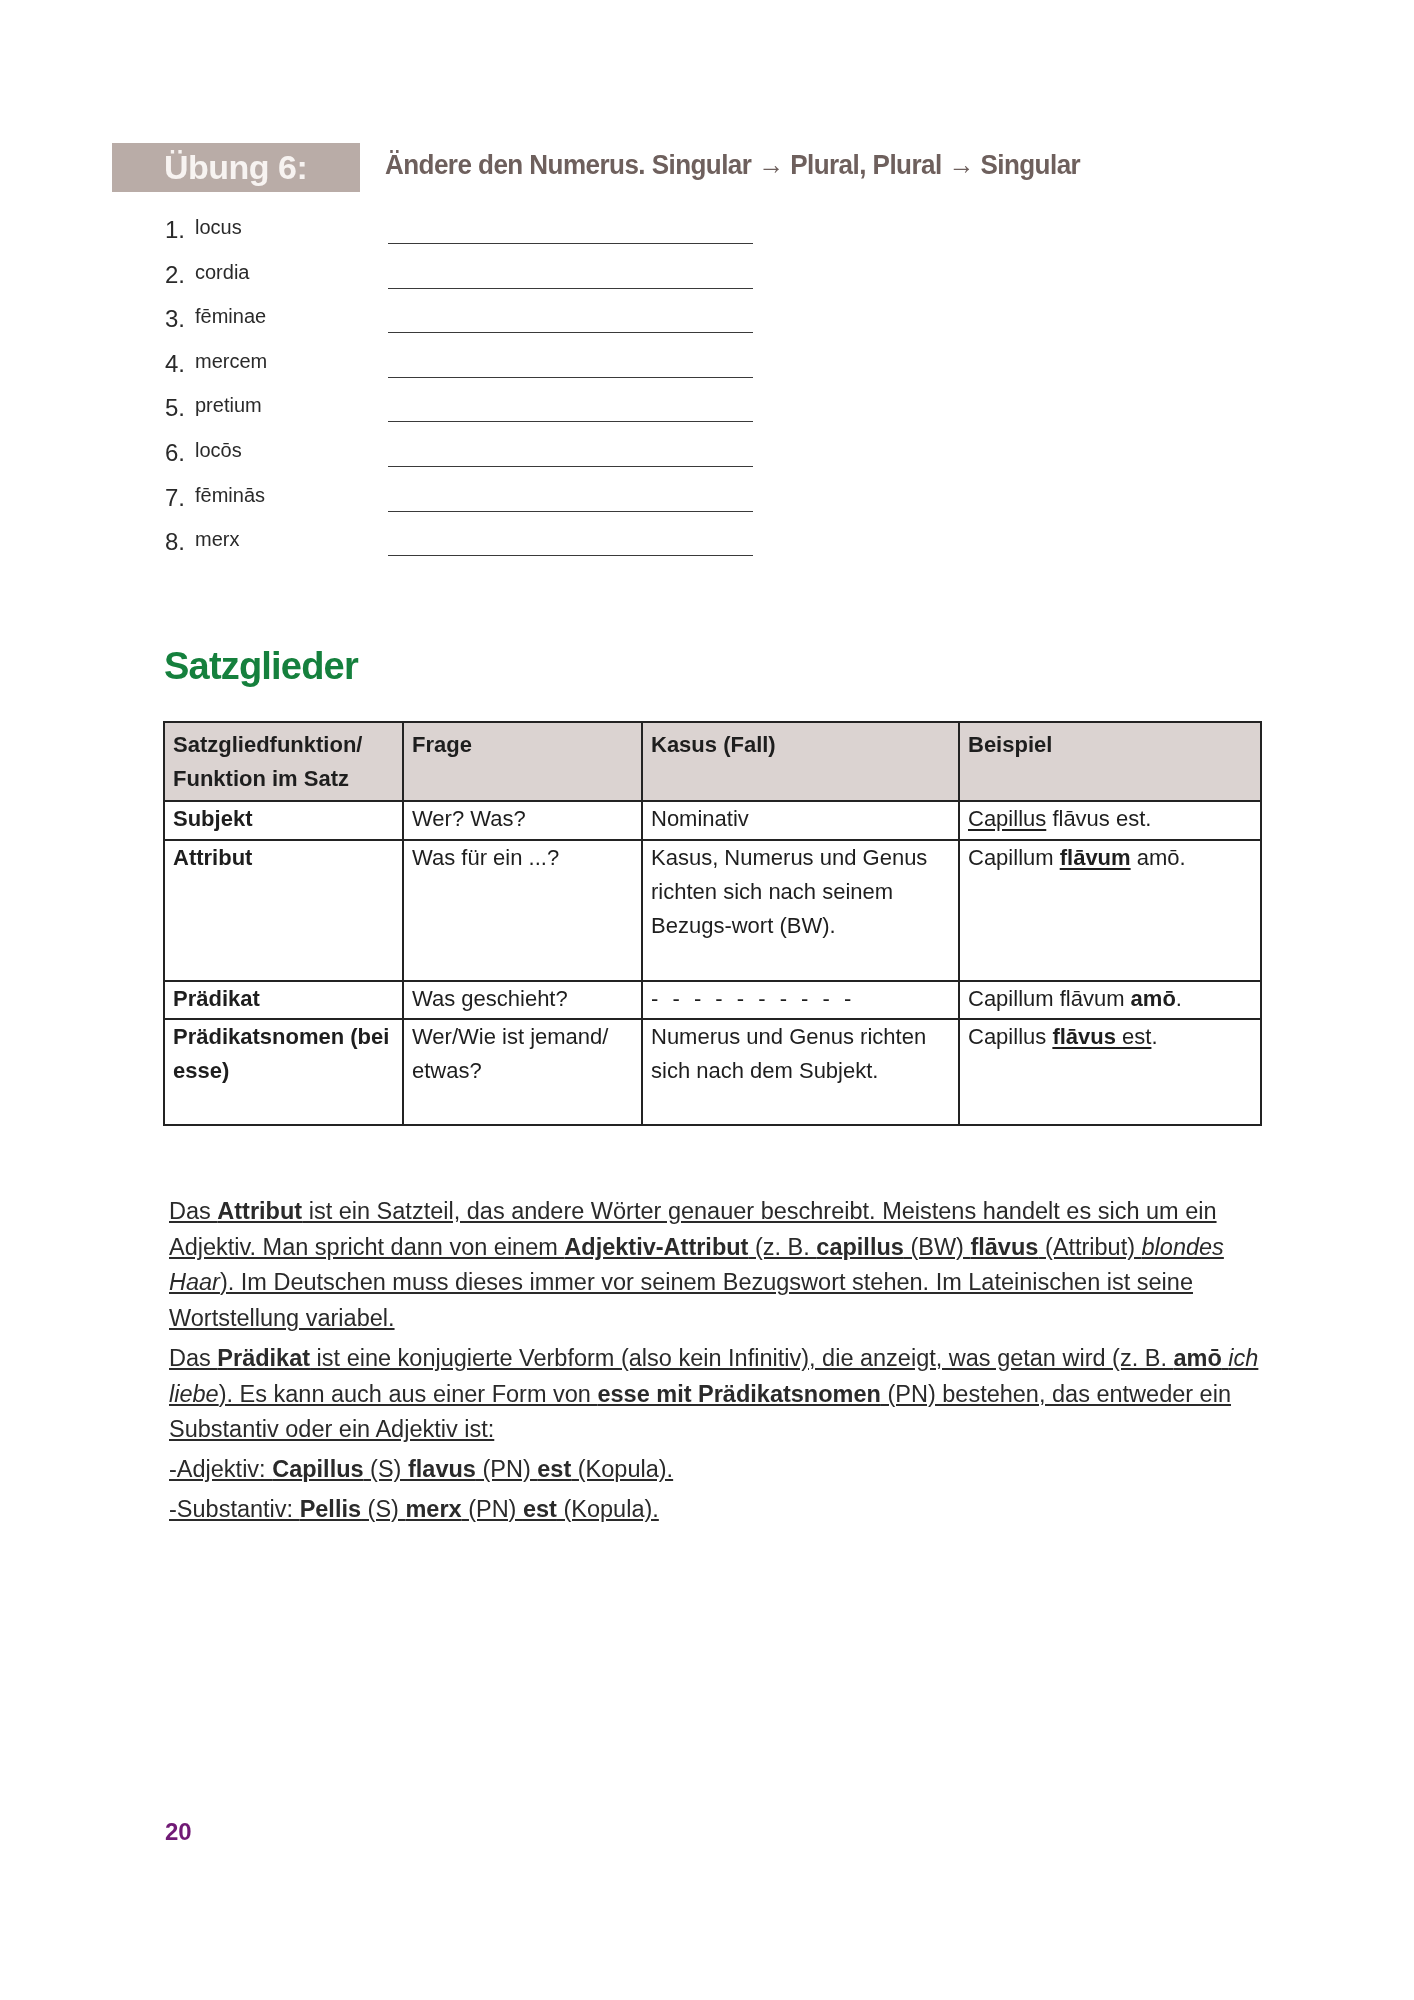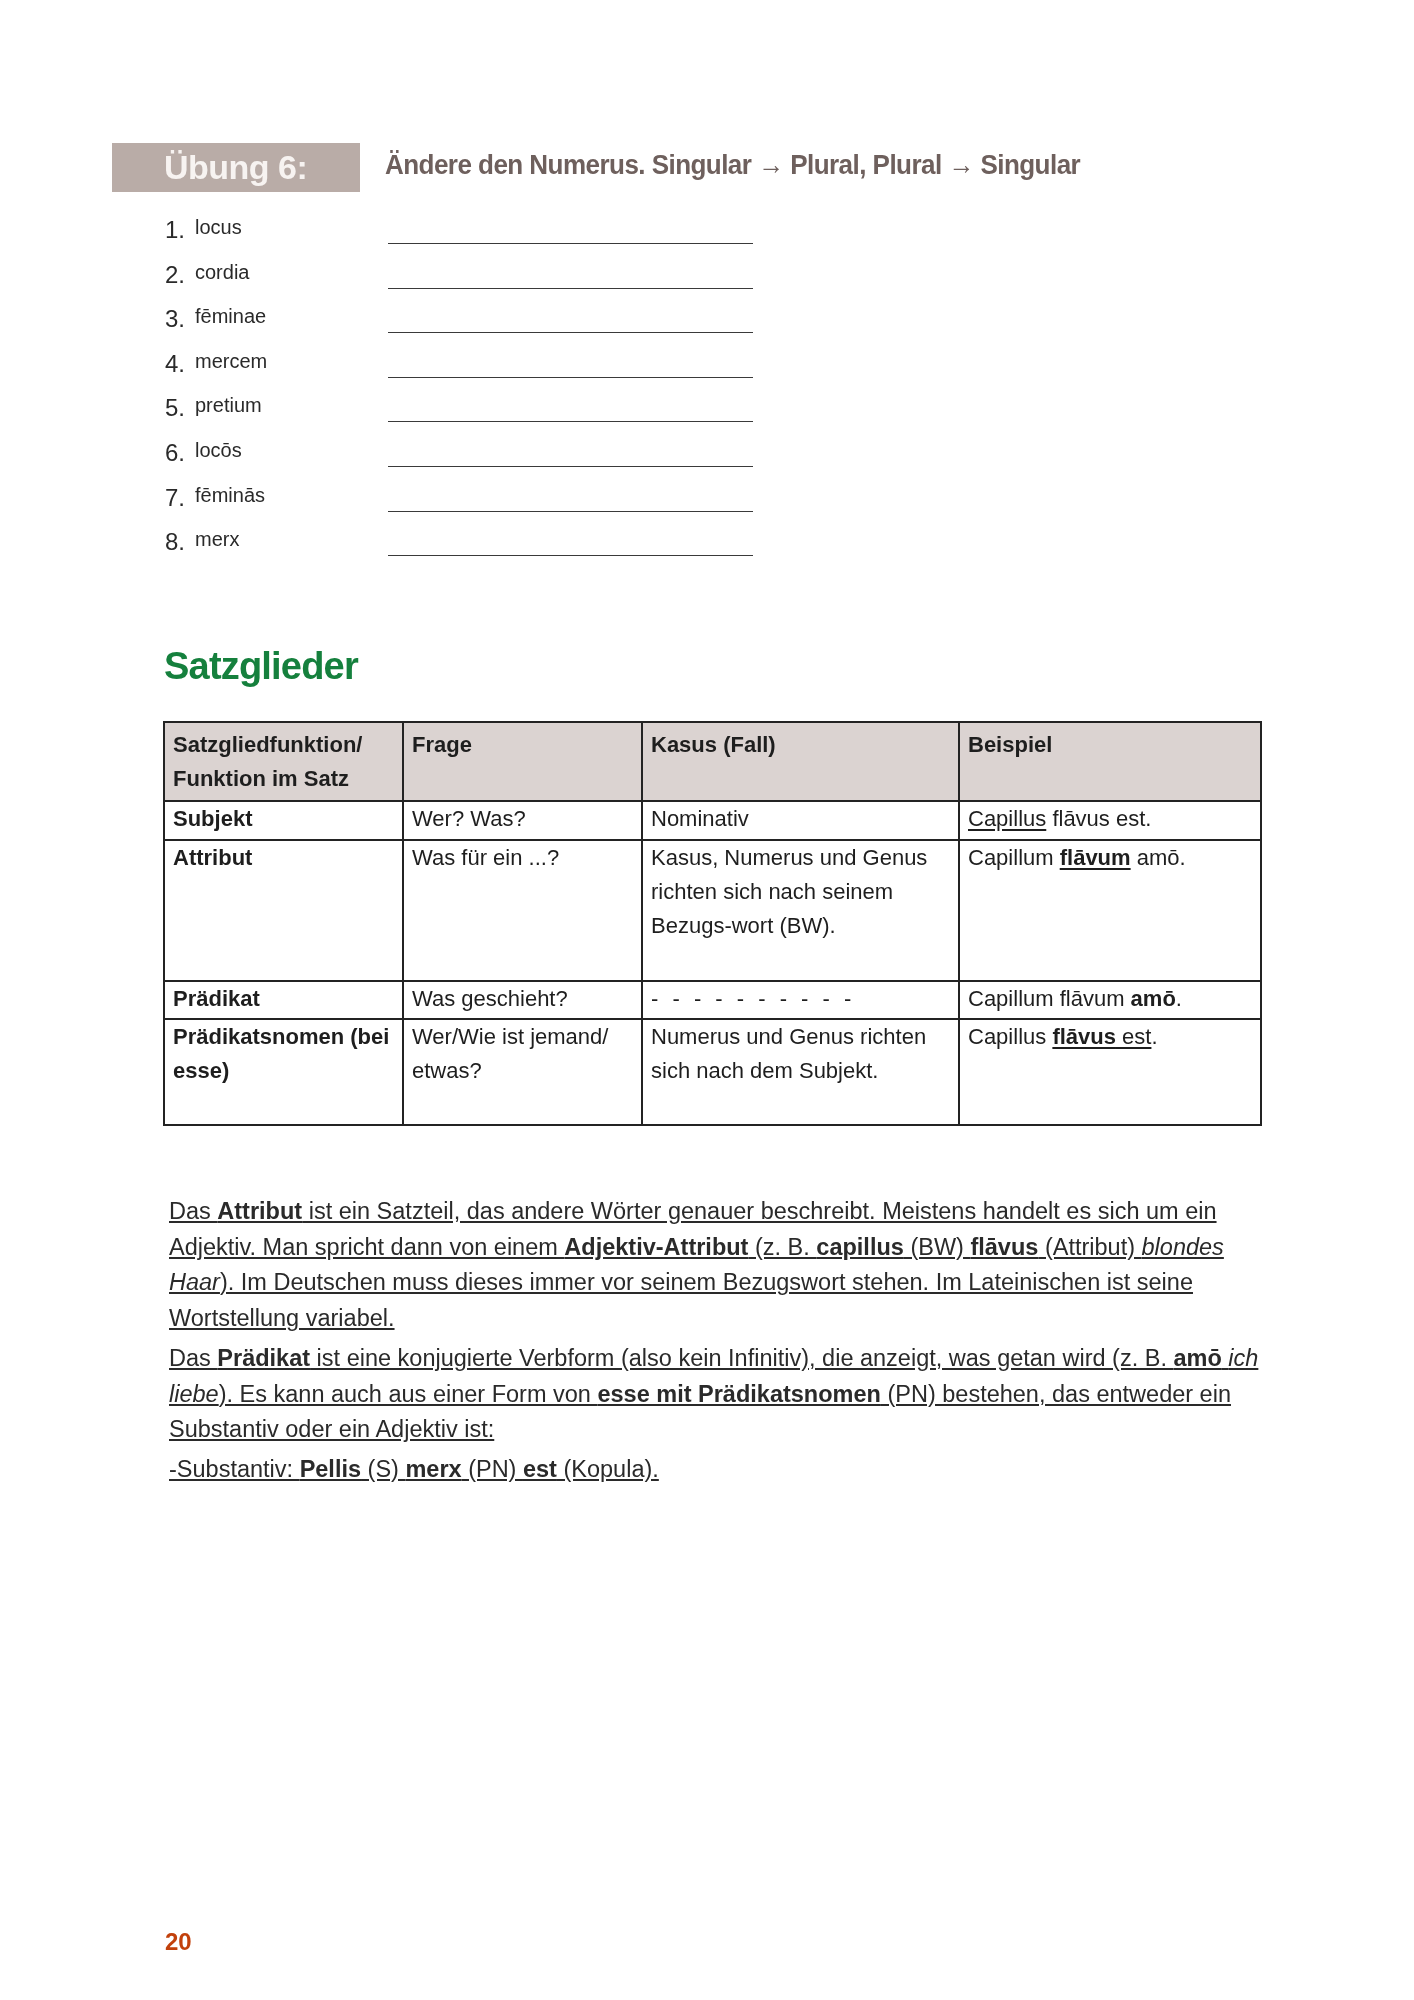--- a/index.html
+++ b/index.html
@@ -36,21 +36,21 @@
   .u { text-decoration: underline; text-underline-offset: 3px; }
   .b { font-weight: bold; }
   .dash { letter-spacing: 4px; }
 
   
   .body-text { left: 165px; top: 1190px; width: 1110px; font-size: 23.5px; line-height: 35.7px;
                color: #2a2a2a; }
   .body-text p { margin: 4px; text-decoration: underline; }
   .body-text i { font-style: italic; }
 
-  .page-number { left: 165px; top: 1928px; font-size: 24px; font-weight: bold; color: #c2410c; }
+  .page-number { left: 165px; top: 1818px; font-size: 24px; font-weight: bold; color: #701a75; }
 </style>
 </head>
 <body>
 
 <div class="abs ex-box">
   <span>Übung 6:</span>
 </div>
 <div class="abs ex-title">Ändere den Numerus. Singular → Plural, Plural → Singular</div>
 
 <div class="abs ex-list">
@@ -135,16 +135,17 @@
     <td>Wer/Wie ist jemand/ etwas?</td>
     <td>Numerus und Genus richten sich nach dem Subjekt.</td>
     <td><span>Capillus </span><span class="u b">flāvus</span><span class="u"> est</span><span>.</span></td>
   </tr>
 </tbody>
   </table>
 
 <div class="abs body-text">
   <p><span>Das </span><b>Attribut</b><span> ist ein Satzteil, das andere Wörter genauer beschreibt. Meistens handelt es sich um ein Adjektiv. Man spricht dann von einem </span><b>Adjektiv-Attribut</b><span> (z. B. </span><b>capillus</b><span> (BW) </span><b>flāvus</b><span> (Attribut) </span><i>blondes Haar</i><span>). Im Deutschen muss dieses immer vor seinem Bezugswort stehen. Im Lateinischen ist seine Wortstellung variabel.</span></p>
   <p><span>Das </span><b>Prädikat</b><span> ist eine konjugierte Verbform (also kein Infinitiv), die anzeigt, was getan wird (z. B. </span><b>amō</b><span> </span><i>ich liebe</i><span>). Es kann auch aus einer Form von </span><b>esse mit Prädikatsnomen</b><span> (PN) bestehen, das entweder ein Substantiv oder ein Adjektiv ist:</span></p>
+  <p><span>-Adjektiv: </span><b>Capillus</b><span> (S) </span><b>flavus</b><span> (PN) </span><b>est</b><span> (Kopula).</span></p>
   <p><span>-Substantiv: </span><b>Pellis</b><span> (S) </span><b>merx</b><span> (PN) </span><b>est</b><span> (Kopula).</span></p>
 </div>
 
 <div class="abs page-number">20</div>
 
 </body></html>

